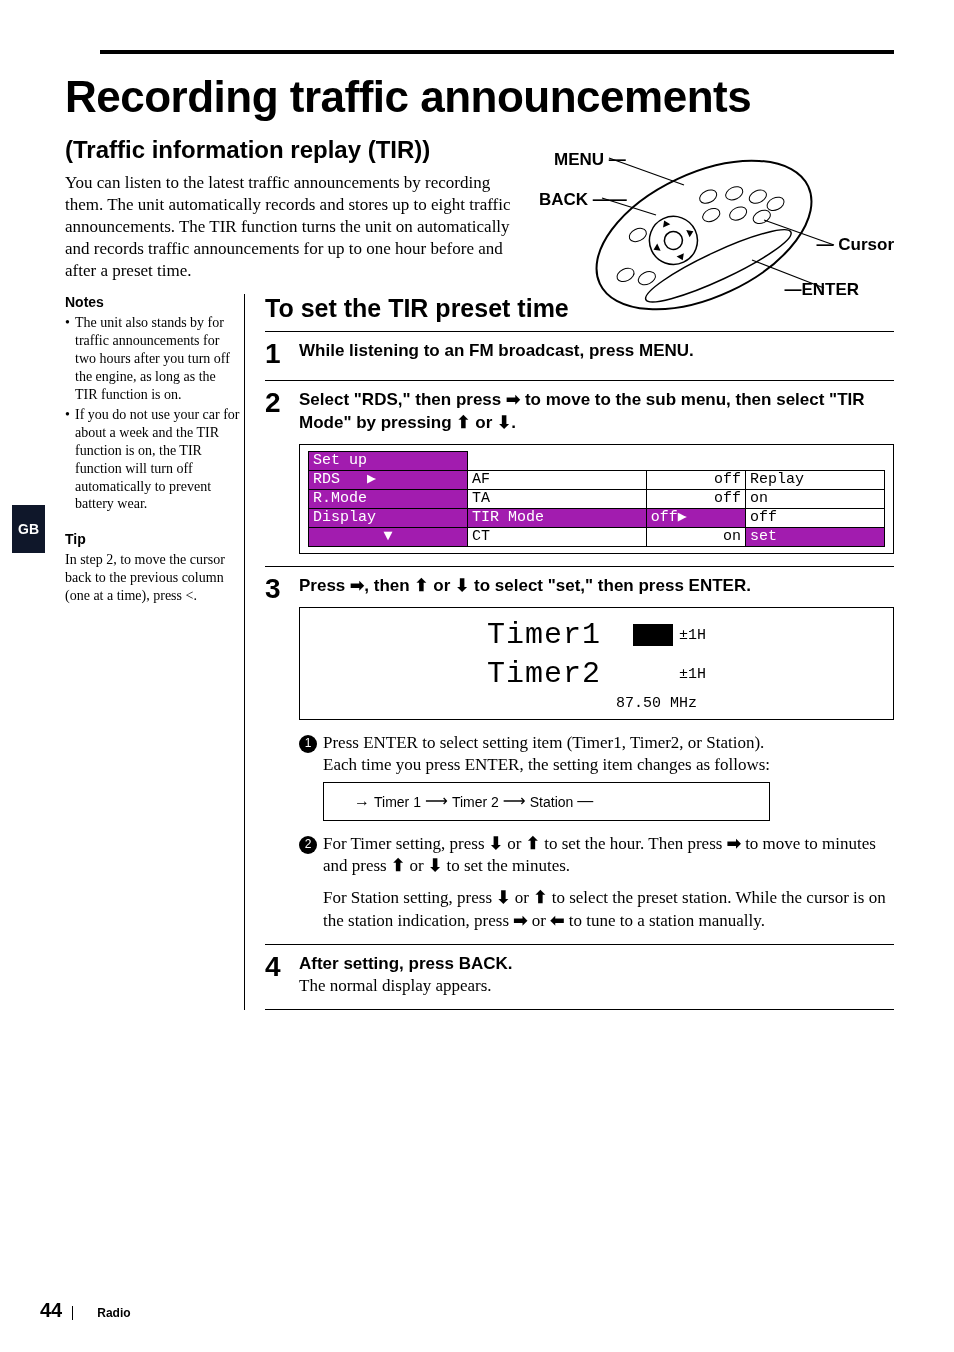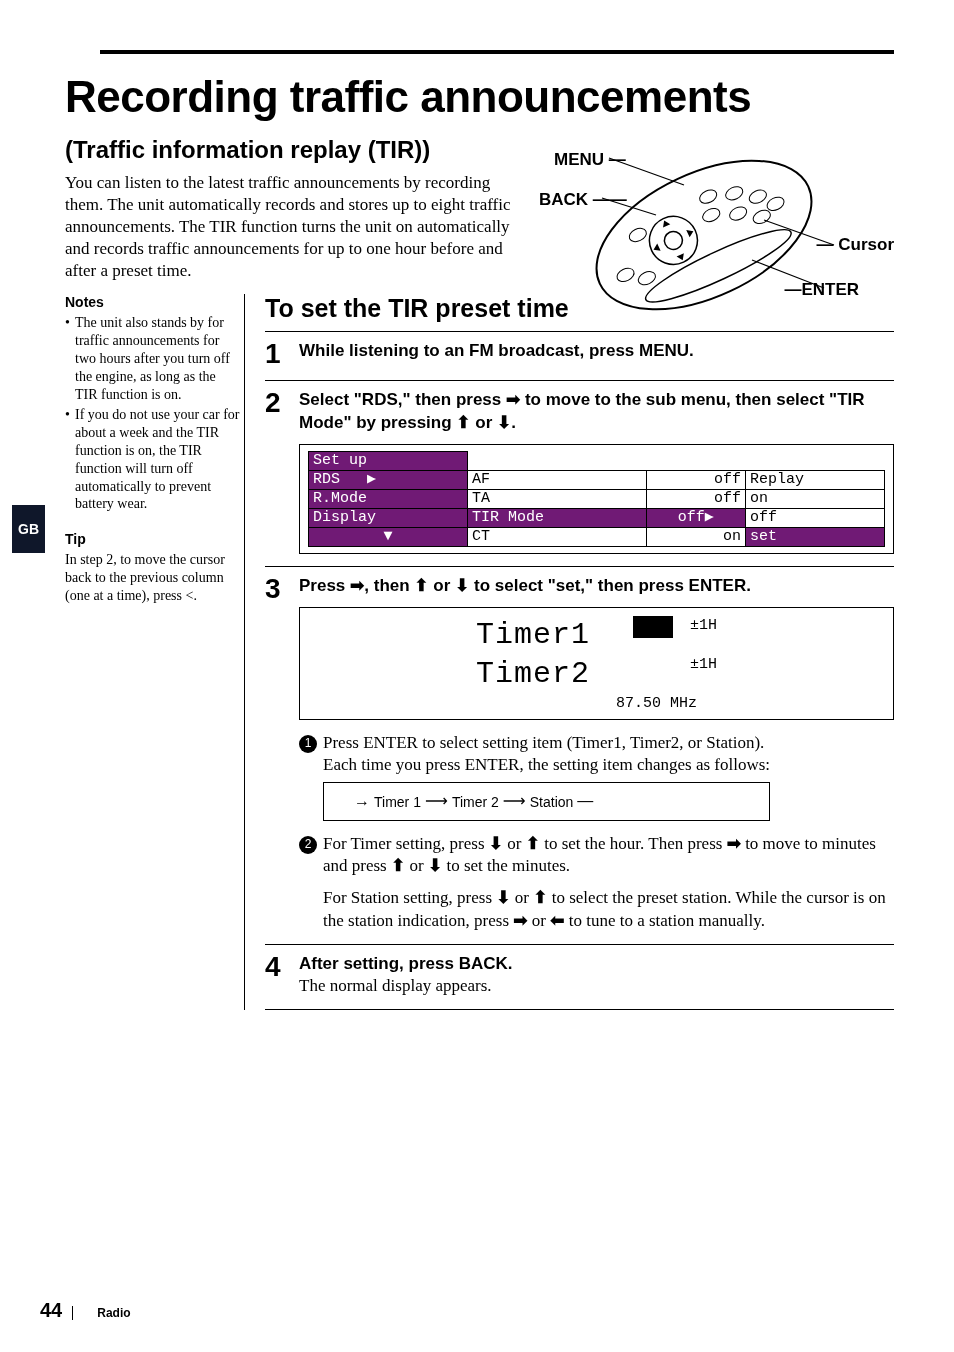--- a/index.html
+++ b/index.html
@@ -129,36 +129,36 @@
   .menu-screen {
     border: 1px solid #000;
     margin-top: 10px;
     font-family: 'Courier New', monospace;
     font-size: 15px;
     padding: 6px 8px;
     line-height: 1.2;
   }
   .menu-table { width: 100%; border-collapse: collapse; }
   .menu-table td { border: 1px solid #000; padding: 0 4px; font-family: 'Courier New', monospace; }
-  .menu-table td.hl { background: #701a75; color: #fff; }
+  .menu-table td.hl { background: #a21caf; color: #fff; }
   .menu-table td.nb { border: none; }
   .timer-screen {
     border: 1px solid #000;
     margin-top: 10px;
     padding: 8px 14px 6px 14px;
     font-family: 'Courier New', monospace;
   }
   .timer-big {
     font-size: 30px;
     letter-spacing: 1px;
     display: inline-block;
     width: 140px;
     text-align: left;
   }
-  .timer-line { display: flex; align-items: flex-start; justify-content: center; gap: 17px; }
+  .timer-line { display: flex; align-items: center; justify-content: center; gap: 6px; }
   .timer-box { width: 40px; height: 22px; background: #000; display: inline-block; vertical-align: middle;}
   .timer-small { font-size: 15px; }
   .timer-freq { text-align: center; font-size: 15px; padding-left: 120px; }
   .sub { display: flex; margin-top: 12px; }
   .circnum {
     width: 18px; height: 18px; border-radius: 50%; background:#000; color:#fff;
     font-size: 12px; font-family: Arial, sans-serif; display:inline-flex;
     align-items:center; justify-content:center; flex-shrink:0; margin-right:6px; margin-top:3px;
   }
   .flow-box {
@@ -277,21 +277,21 @@
             </tr>
             <tr>
               <td class="hl">R.Mode</td>
               <td>TA</td>
               <td style="text-align:right">off</td>
               <td>on</td>
             </tr>
             <tr>
               <td class="hl">Display</td>
               <td class="hl">TIR Mode</td>
-              <td class="hl" style="text-align:center"><span>off</span><span>▶</span></td>
+              <td class="hl" style="text-align:left"><span>off</span><span>▶</span></td>
               <td>off</td>
             </tr>
             <tr>
               <td class="hl" style="text-align:center">▼</td>
               <td>CT</td>
               <td style="text-align:right">on</td>
               <td class="hl">set</td>
             </tr>
           </tbody>
             </table>

